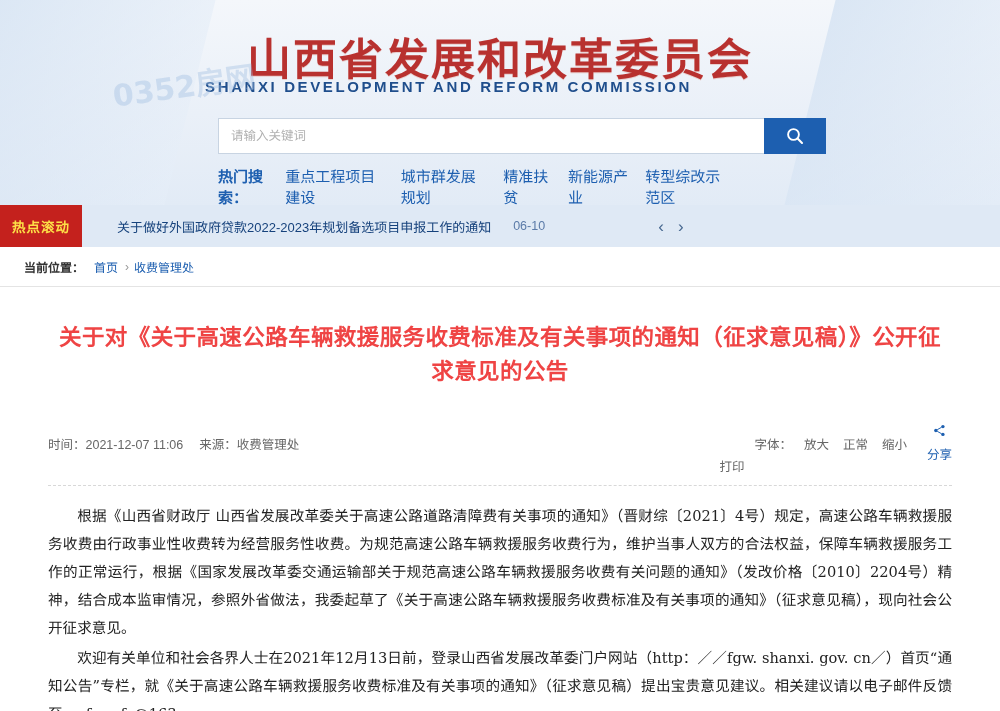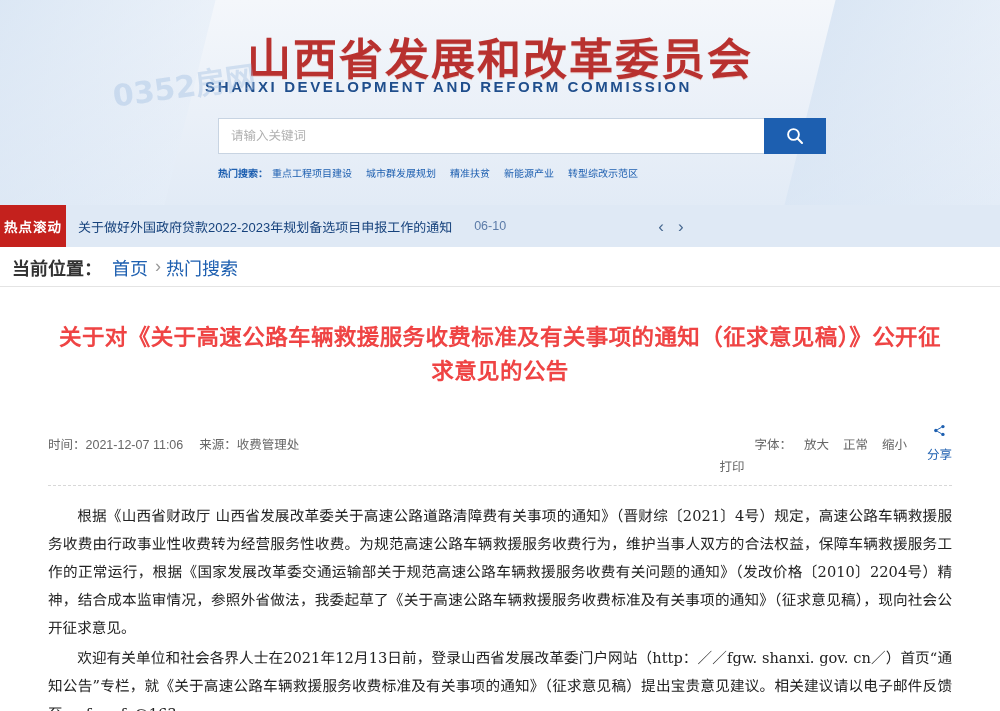--- a/index.html
+++ b/index.html
@@ -120,21 +120,21 @@
     background: #1d5fb0;
     cursor: pointer;
     display: flex;
     align-items: center;
     justify-content: center;
   }
   .search-btn svg { display: block; }
 
   .hot-row {
     margin-top: 11px;
-    font-size: 10px;
+    font-size: 15px;
     color: #1d5fb0;
     display: flex;
     align-items: center;
     flex-wrap: nowrap;
   }
   .hot-label {
     color: #1d5fb0;
     font-weight: bold;
     margin-right: 4px;
   }
@@ -148,35 +148,35 @@
   
   .hotbar {
     position: relative;
     width: 1000px;
     height: 42px;
     background: #dfe9f5;
     display: flex;
     align-items: stretch;
   }
   .hotbar-tag {
-    width: 66px;
+    width: 82px;
     background: #c4211d;
-    color: #ffffff;
+    color: #fde047;
     font-size: 13.5px;
     font-weight: bold;
     display: flex;
     align-items: center;
     justify-content: center;
     letter-spacing: 1px;
   }
   .hotbar-inner {
     flex: 1;
     display: flex;
     align-items: center;
-    padding-left: 12px;
+    padding-left: 35px;
     font-size: 13px;
     color: #16427c;
     overflow: hidden;
   }
   .hotbar-title {
     color: #16427c;
     text-decoration: none;
     white-space: nowrap;
     max-width: 700px;
     overflow: hidden;
@@ -208,23 +208,23 @@
   }
 
   
   .breadcrumb {
     width: 1000px;
     height: 40px;
     background: #ffffff;
     border-bottom: 1px solid #e4e4e4;
     display: flex;
     align-items: center;
-    padding-left: 12px;
+    padding-left: 24px;
     box-sizing: border-box;
-    font-size: 18px;
+    font-size: 12px;
     color: #555;
   }
   .breadcrumb-label {
     font-weight: bold;
     color: #333;
     margin-right: 8px;
   }
   .breadcrumb-link {
     color: #1d5fb0;
     text-decoration: none;
@@ -341,21 +341,21 @@
     <span class="arrow-btn">‹</span>
     <span class="arrow-btn">›</span>
   </div>
   <div class="hotbar-right-space"></div>
 </div>
 
 <div class="breadcrumb">
   <span class="breadcrumb-label">当前位置：</span>
   <a class="breadcrumb-link">首页</a>
   <span class="breadcrumb-sep">›</span>
-  <span class="breadcrumb-current">热门搜索</span>
+  <span class="breadcrumb-current">收费管理处</span>
 </div>
 
 <div class="article">
   <h1 class="article-title">关于对《关于高速公路车辆救援服务收费标准及有关事项的通知（征求意见稿）》公开征求意见的公告</h1>
 
   <div class="meta-row">
     <div class="meta-left">
       <span>时间：2021-12-07 11:06</span>
       <span>来源：收费管理处</span>
     </div>

